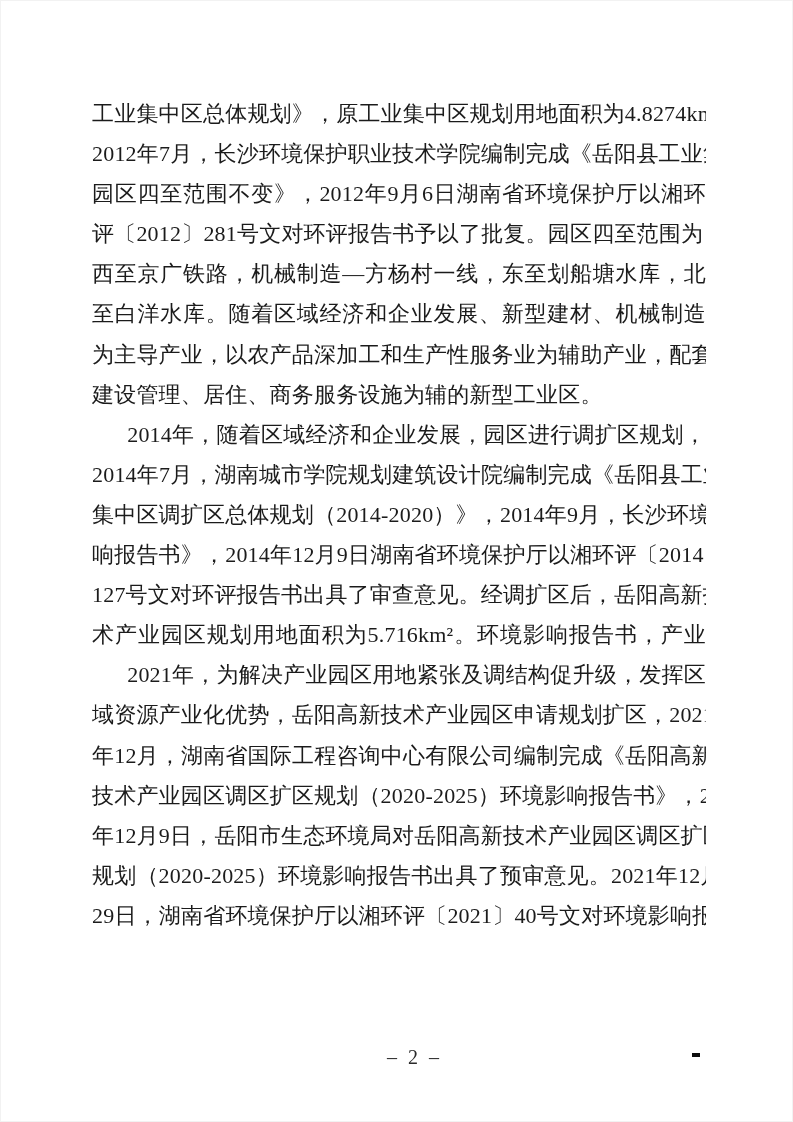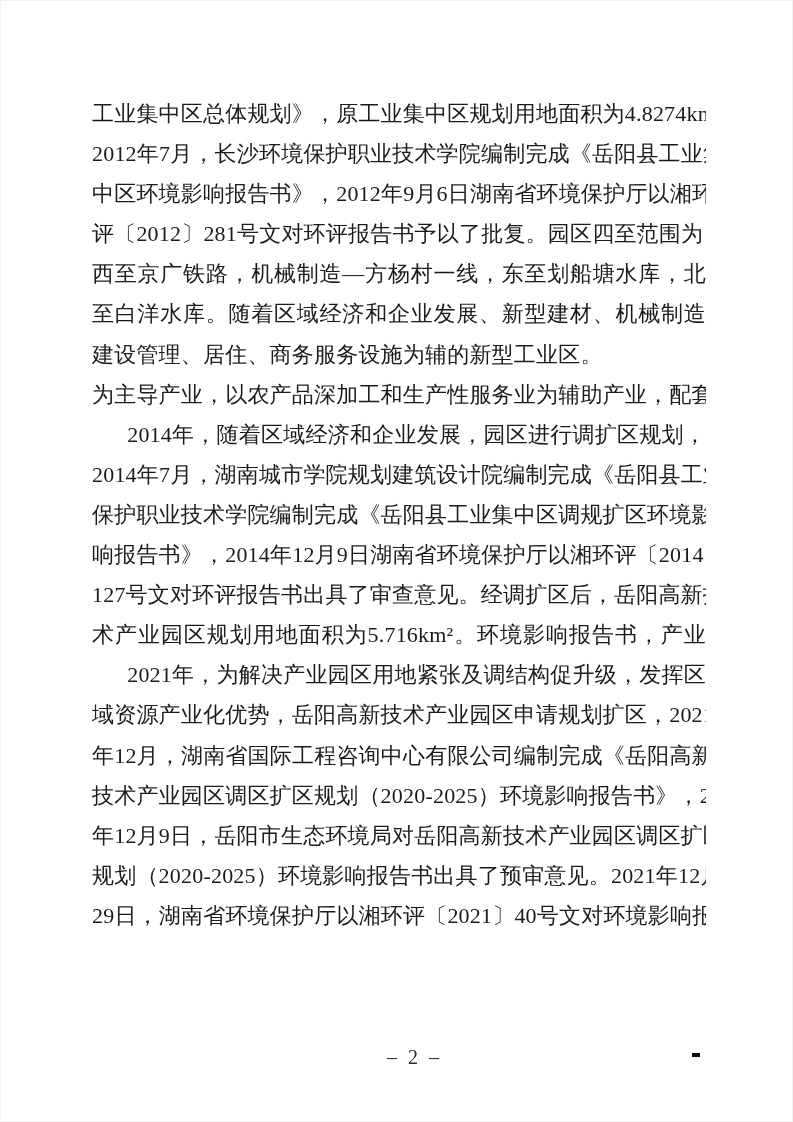--- a/index.html
+++ b/index.html
@@ -61,29 +61,29 @@
   }
 </style>
 </head>
 <body>
 
 <div class="page">
 
   <div class="text-block">
     <div class="line">工业集中区总体规划》，原工业集中区规划用地面积为4.8274km²。</div>
     <div class="line">2012年7月，长沙环境保护职业技术学院编制完成《岳阳县工业集</div>
-    <div class="line">中区环境影响报告书》，2012年9月6日湖南省环境保护厅以湘环</div>
+    <div class="line">园区四至范围不变》，2012年9月6日湖南省环境保护厅以湘环</div>
     <div class="line">评〔2012〕281号文对环评报告书予以了批复。园区四至范围为：</div>
     <div class="line">西至京广铁路，机械制造—方杨村一线，东至划船塘水库，北</div>
     <div class="line">至白洋水库。随着区域经济和企业发展、新型建材、机械制造</div>
+    <div class="line">为主导产业，以农产品深加工和生产性服务业为辅助产业，配套</div>
     <div class="line para-end">建设管理、居住、商务服务设施为辅的新型工业区。</div>
-    <div class="line">为主导产业，以农产品深加工和生产性服务业为辅助产业，配套</div>
     <div class="line indent">2014年，随着区域经济和企业发展，园区进行调扩区规划，</div>
     <div class="line">2014年7月，湖南城市学院规划建筑设计院编制完成《岳阳县工业</div>
-    <div class="line">保护职业技术学院编制完成《岳阳县工业集中区调规扩区环境影</div>
+    <div class="line">集中区调扩区总体规划（2014-2020）》，2014年9月，长沙环境</div>
     <div class="line">响报告书》，2014年12月9日湖南省环境保护厅以湘环评〔2014〕</div>
     <div class="line">127号文对环评报告书出具了审查意见。经调扩区后，岳阳高新技</div>
     <div class="line">术产业园区规划用地面积为5.716km²。环境影响报告书，产业</div>
     <div class="line indent">2021年，为解决产业园区用地紧张及调结构促升级，发挥区</div>
     <div class="line">域资源产业化优势，岳阳高新技术产业园区申请规划扩区，2021</div>
     <div class="line">年12月，湖南省国际工程咨询中心有限公司编制完成《岳阳高新</div>
     <div class="line">技术产业园区调区扩区规划（2020-2025）环境影响报告书》，2021</div>
     <div class="line">年12月9日，岳阳市生态环境局对岳阳高新技术产业园区调区扩区</div>
     <div class="line">规划（2020-2025）环境影响报告书出具了预审意见。2021年12月</div>
     <div class="line">29日，湖南省环境保护厅以湘环评〔2021〕40号文对环境影响报</div>

